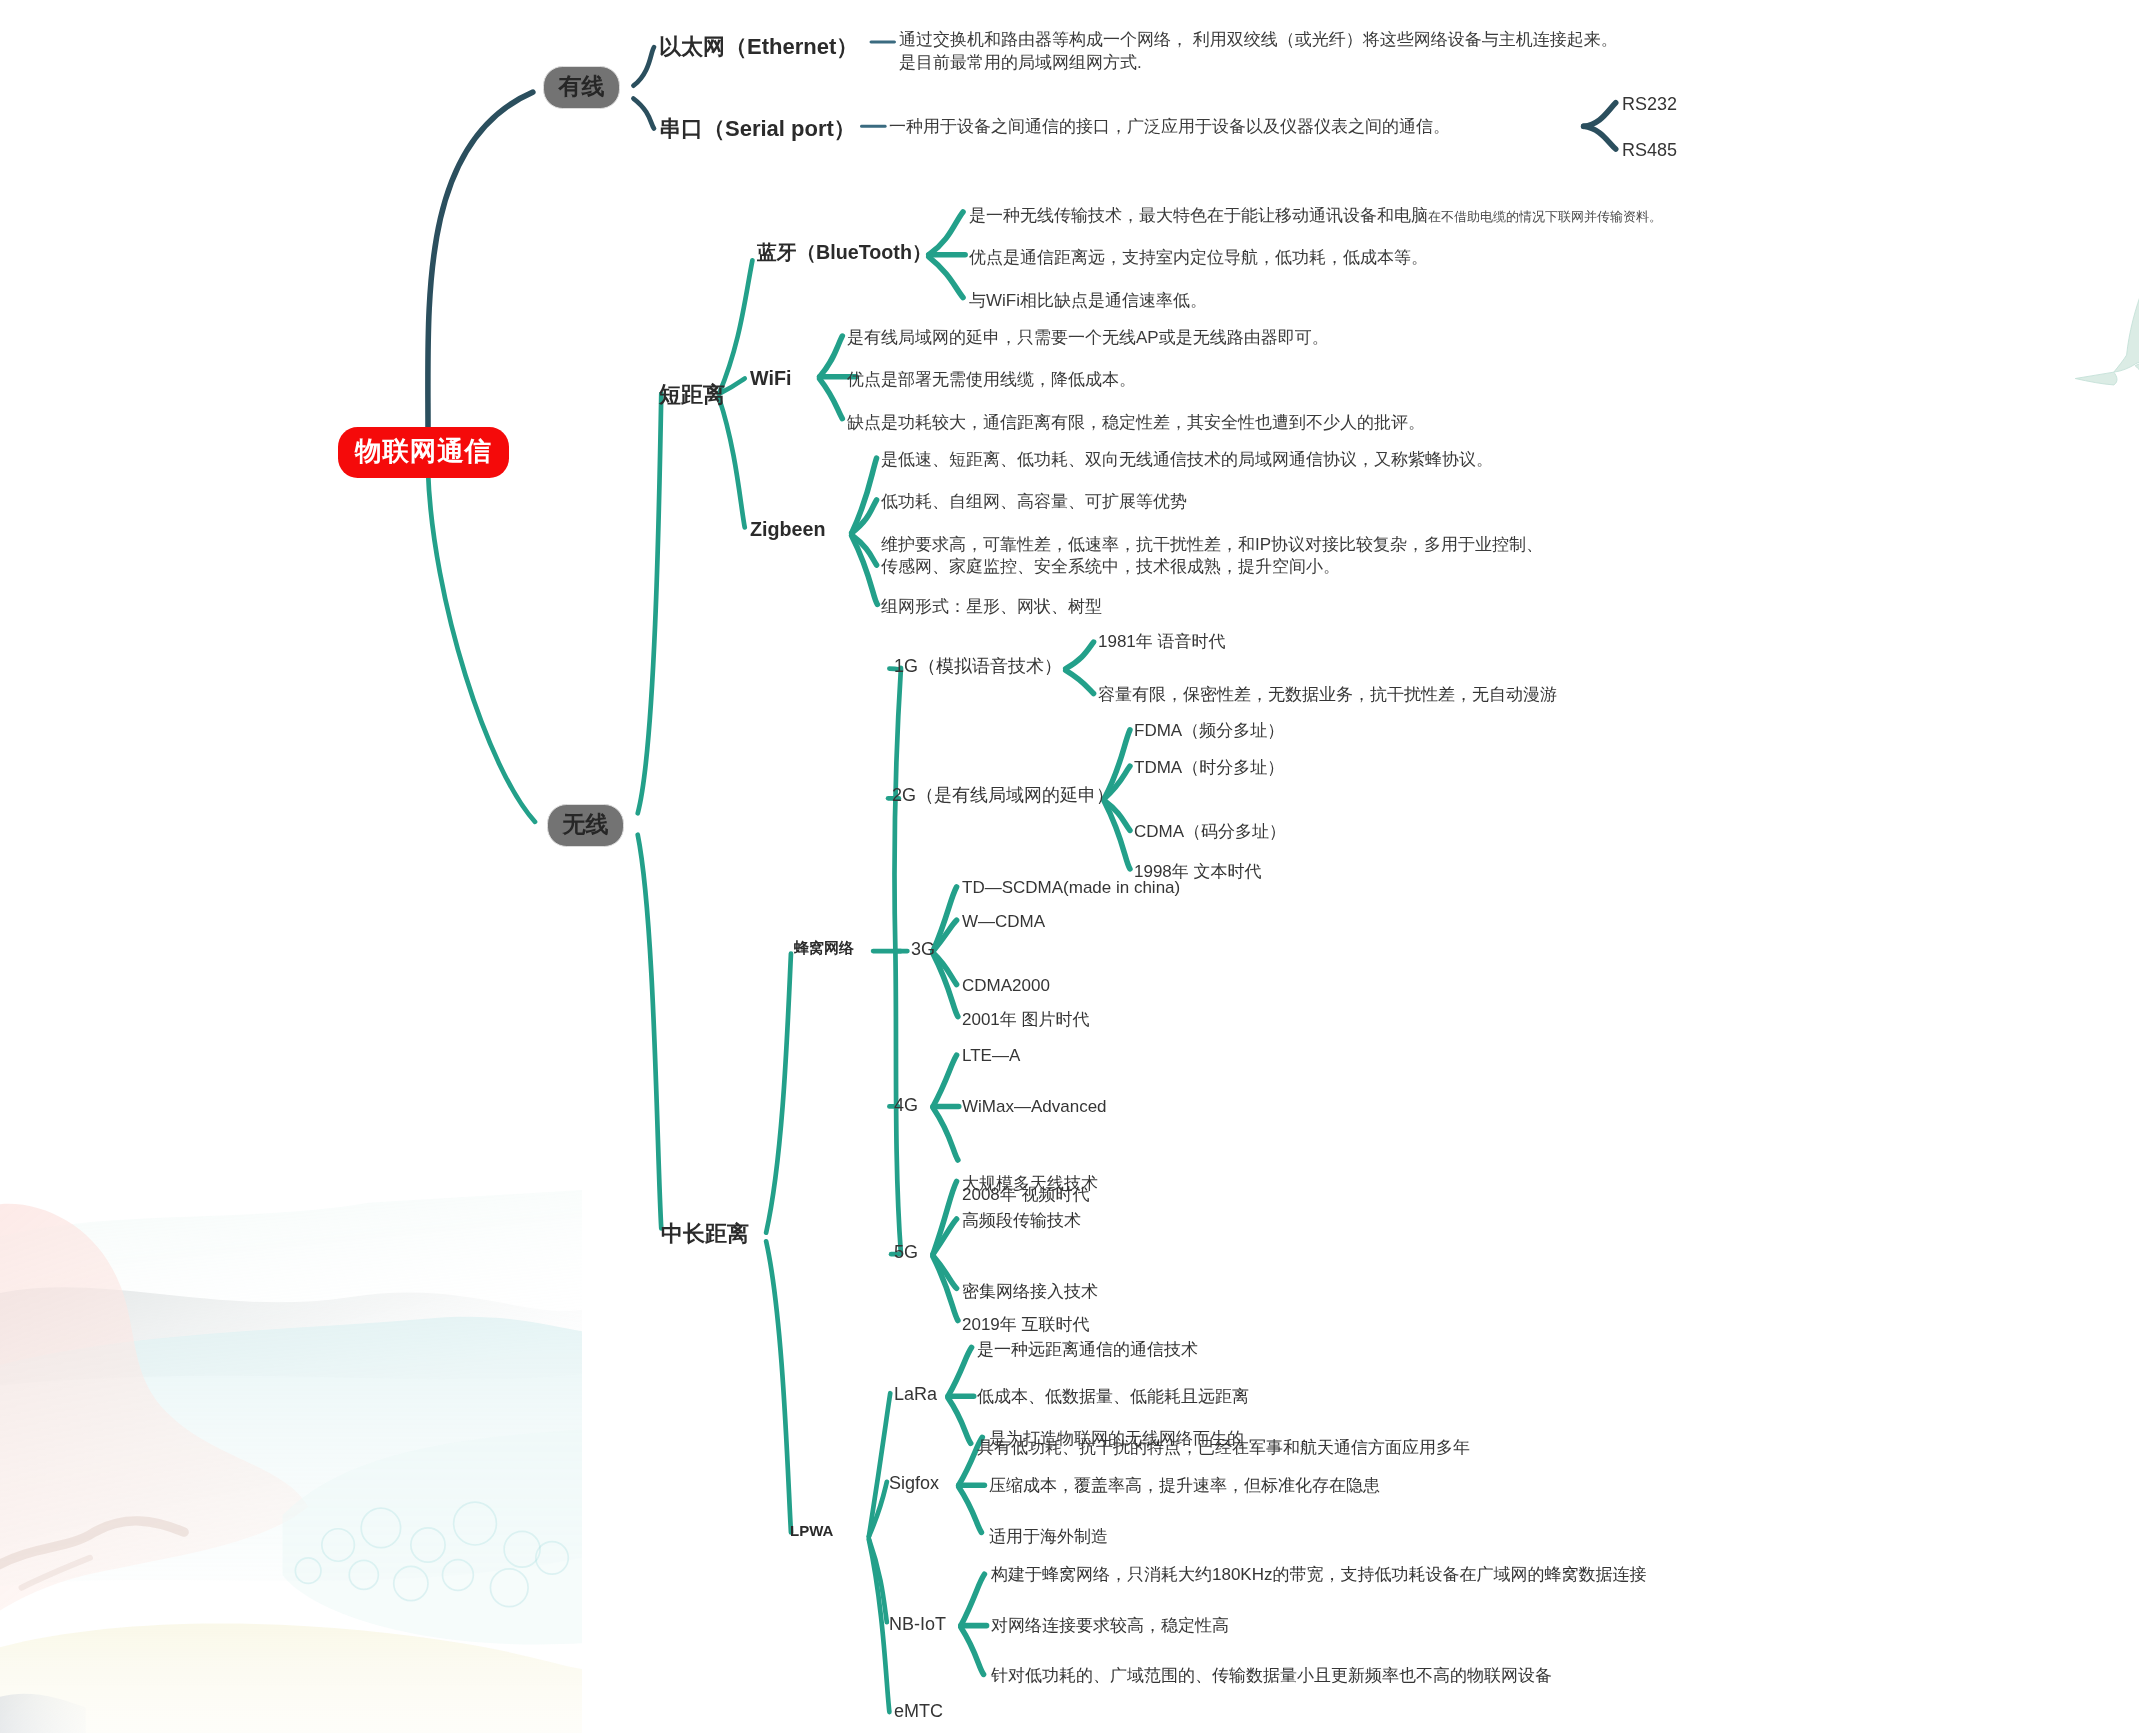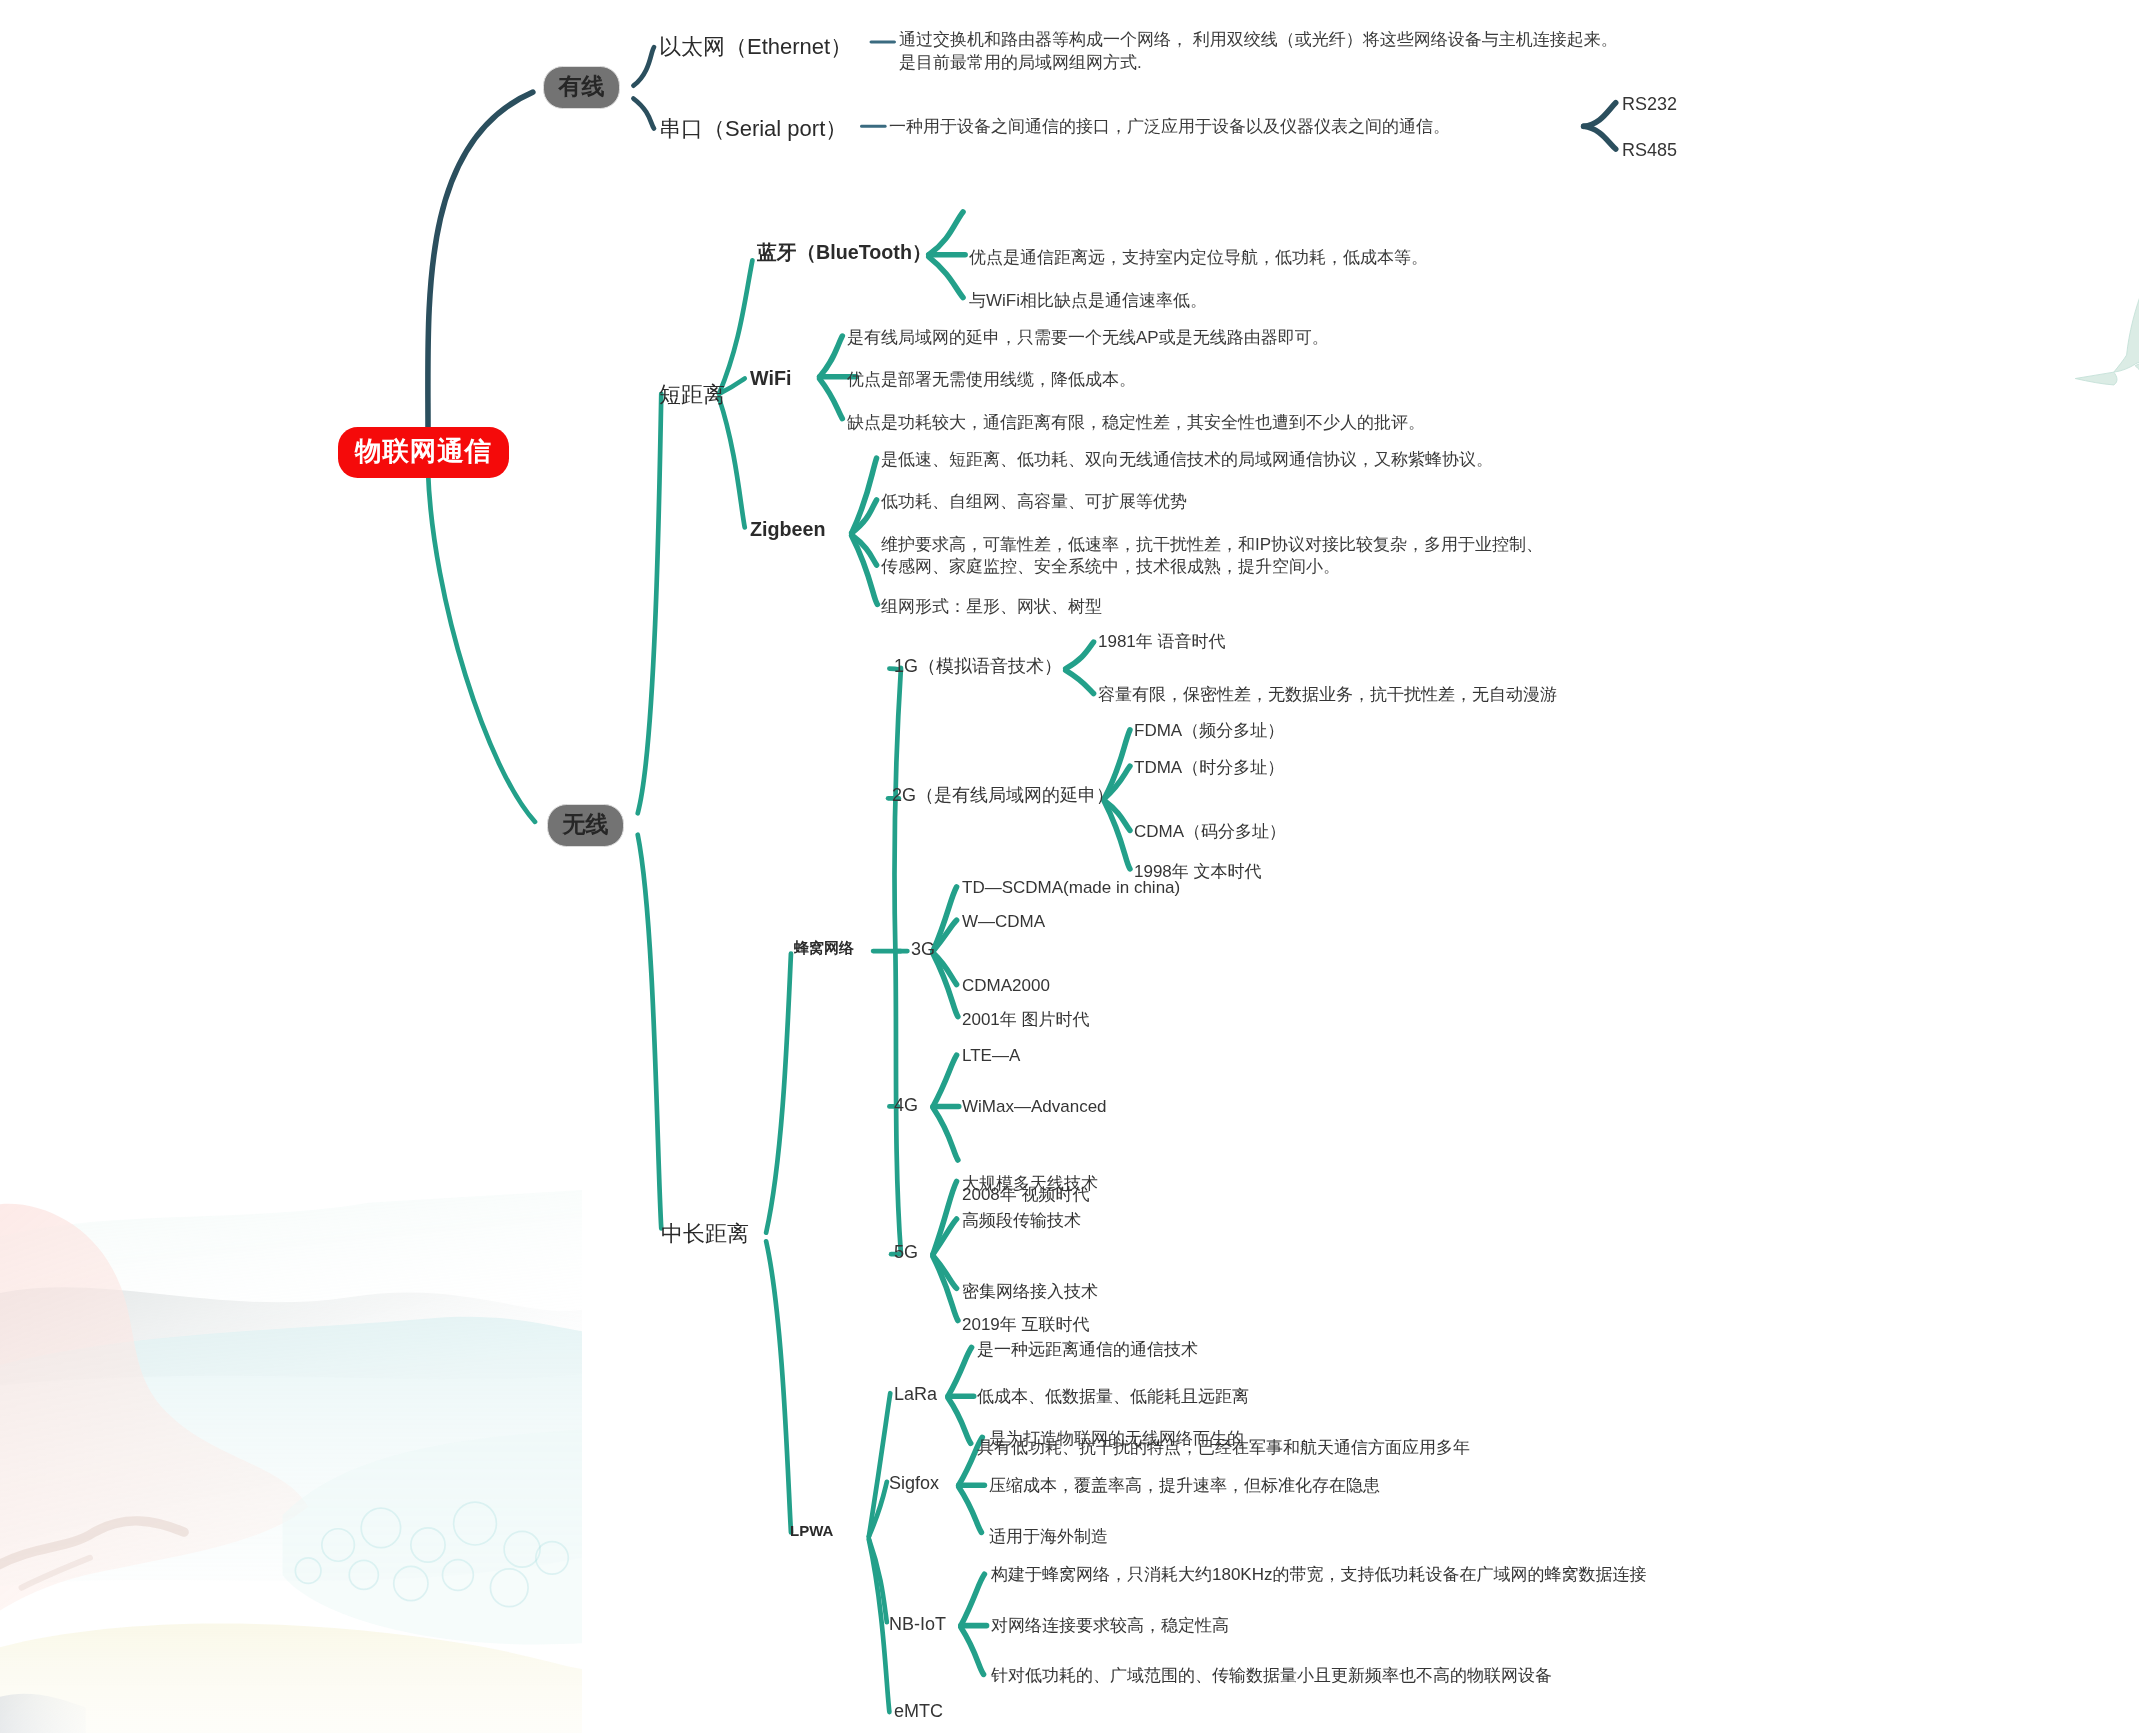--- a/index.html
+++ b/index.html
@@ -23,21 +23,21 @@
     background:#f50a0a;color:#ffffff;border-radius:19.7px;
     font-size:26.5px;font-weight:700;letter-spacing:0.9px;
     padding:7.7px 17px 9.4px 17px;
     text-align:center;
   }
   .n-pill{
     background:#737373;border:1.3px solid #dcdcdc;border-radius:19.7px;
     font-size:23px;font-weight:700;color:#262626;
     padding:5.1px 14.6px 6.8px 14.6px;
   }
-  .n-l2{font-size:22px;font-weight:400;color:#2b2b2b;}
+  .n-l2{font-size:22px;font-weight:700;color:#2b2b2b;}
   .n-l2s{font-size:19.7px;font-weight:700;color:#2b2b2b;}
   .n-l3b{font-size:15px;font-weight:700;color:#2b2b2b;}
   .n-desc{font-size:17px;font-weight:400;color:#3a3a3a;}
   .n-desc .small{font-size:13px;color:#4a4a4a;}
   .n-leaf{font-size:18px;font-weight:400;color:#353535;}
   .n-leaf-sm{font-size:17px;font-weight:400;color:#353535;text-align:center;}
 </style>
 </head>
 <body>
 
@@ -202,20 +202,21 @@
   <div class="node n-desc" style="left:899px;top:52px;">是目前最常用的局域网组网方式.</div>
 
   <div class="node n-l2" style="left:659px;top:115px;">串口（Serial port）</div>
   <div class="node n-desc" style="left:889px;top:116px;">一种用于设备之间通信的接口，广泛应用于设备以及仪器仪表之间的通信。</div>
   <div class="node n-leaf" style="left:1622px;top:93px;">RS232</div>
   <div class="node n-leaf" style="left:1622px;top:139px;">RS485</div>
 
   <div class="node n-l2" style="left:659px;top:381px;">短距离</div>
 
   <div class="node n-l2s" style="left:757px;top:240px;">蓝牙（BlueTooth）</div>
+  <div class="node n-desc" style="left:969px;top:205px;"><span>是一种无线传输技术，最大特色在于能让移动通讯设备和电脑</span><span class="small">在不借助电缆的情况下联网并传输资料。</span></div>
   <div class="node n-desc" style="left:969px;top:247px;">优点是通信距离远，支持室内定位导航，低功耗，低成本等。</div>
   <div class="node n-desc" style="left:969px;top:290px;">与WiFi相比缺点是通信速率低。</div>
 
   <div class="node n-l2s" style="left:750px;top:366px;">WiFi</div>
   <div class="node n-desc" style="left:847px;top:327px;">是有线局域网的延申，只需要一个无线AP或是无线路由器即可。</div>
   <div class="node n-desc" style="left:847px;top:369px;">优点是部署无需使用线缆，降低成本。</div>
   <div class="node n-desc" style="left:847px;top:412px;text-align:center;">缺点是功耗较大，通信距离有限，稳定性差，其安全性也遭到不少人的批评。</div>
 
   <div class="node n-l2s" style="left:750px;top:517px;">Zigbeen</div>
   <div class="node n-desc" style="left:881px;top:449px;">是低速、短距离、低功耗、双向无线通信技术的局域网通信协议，又称紫蜂协议。</div>

